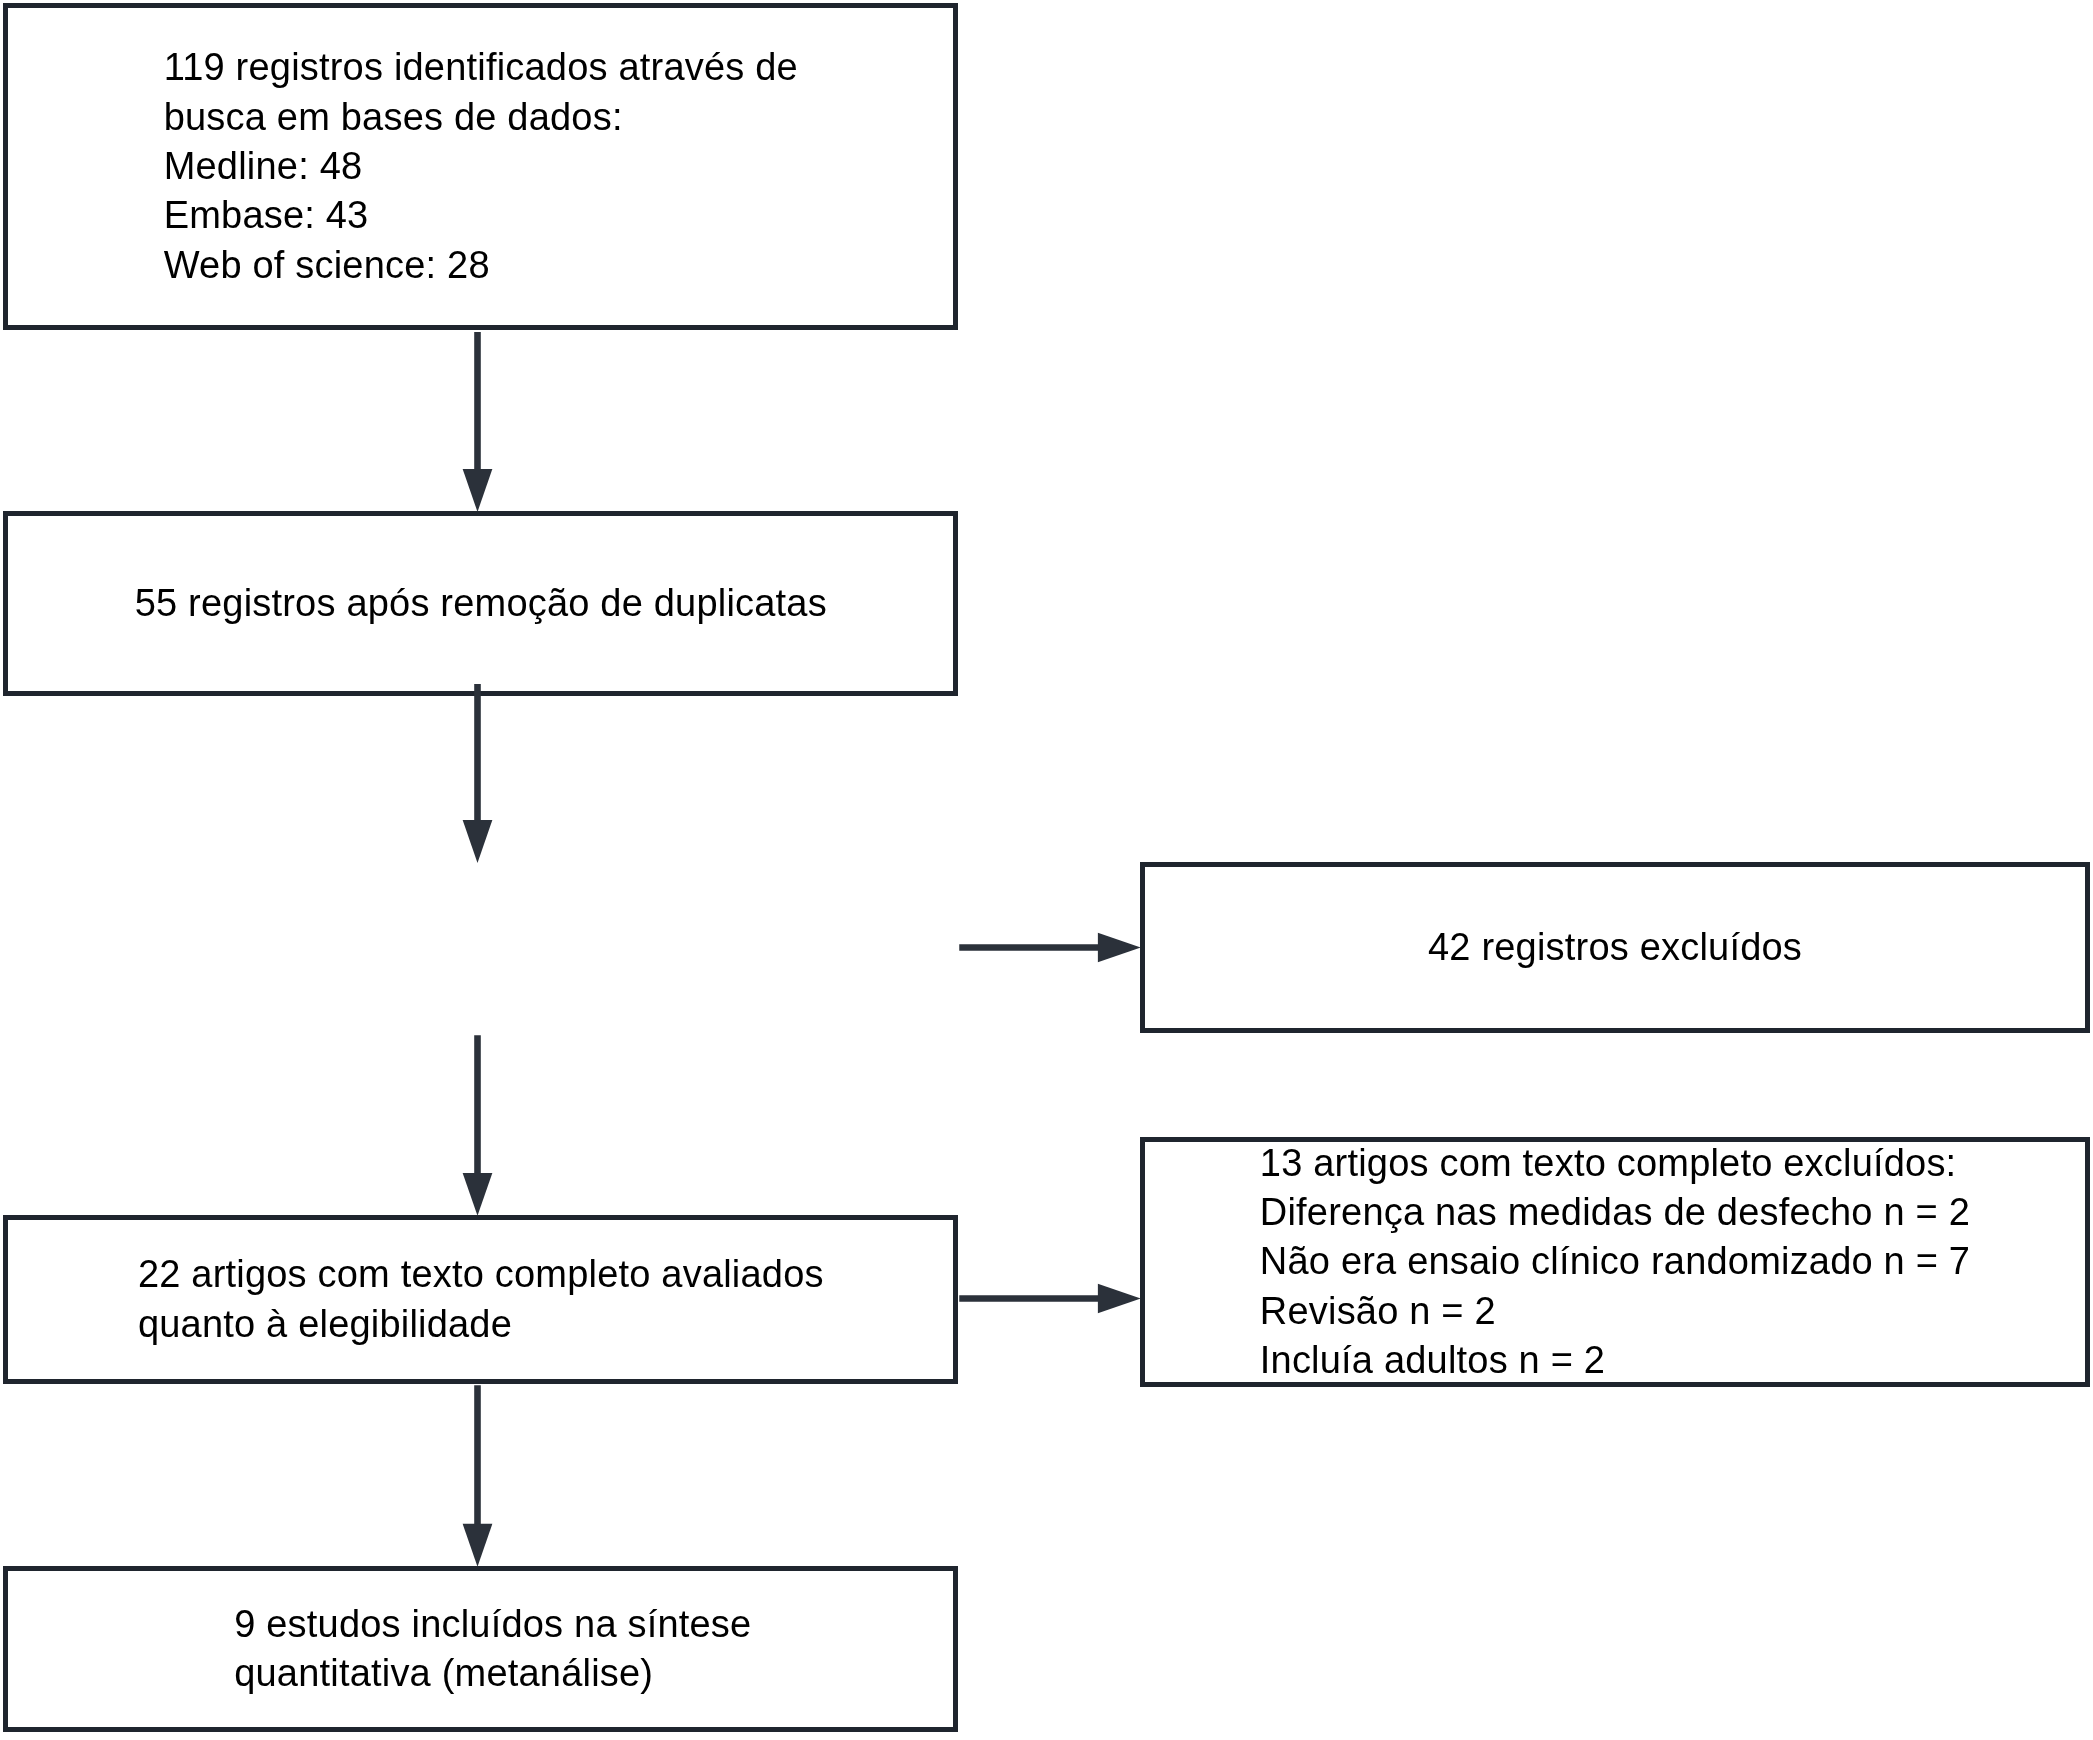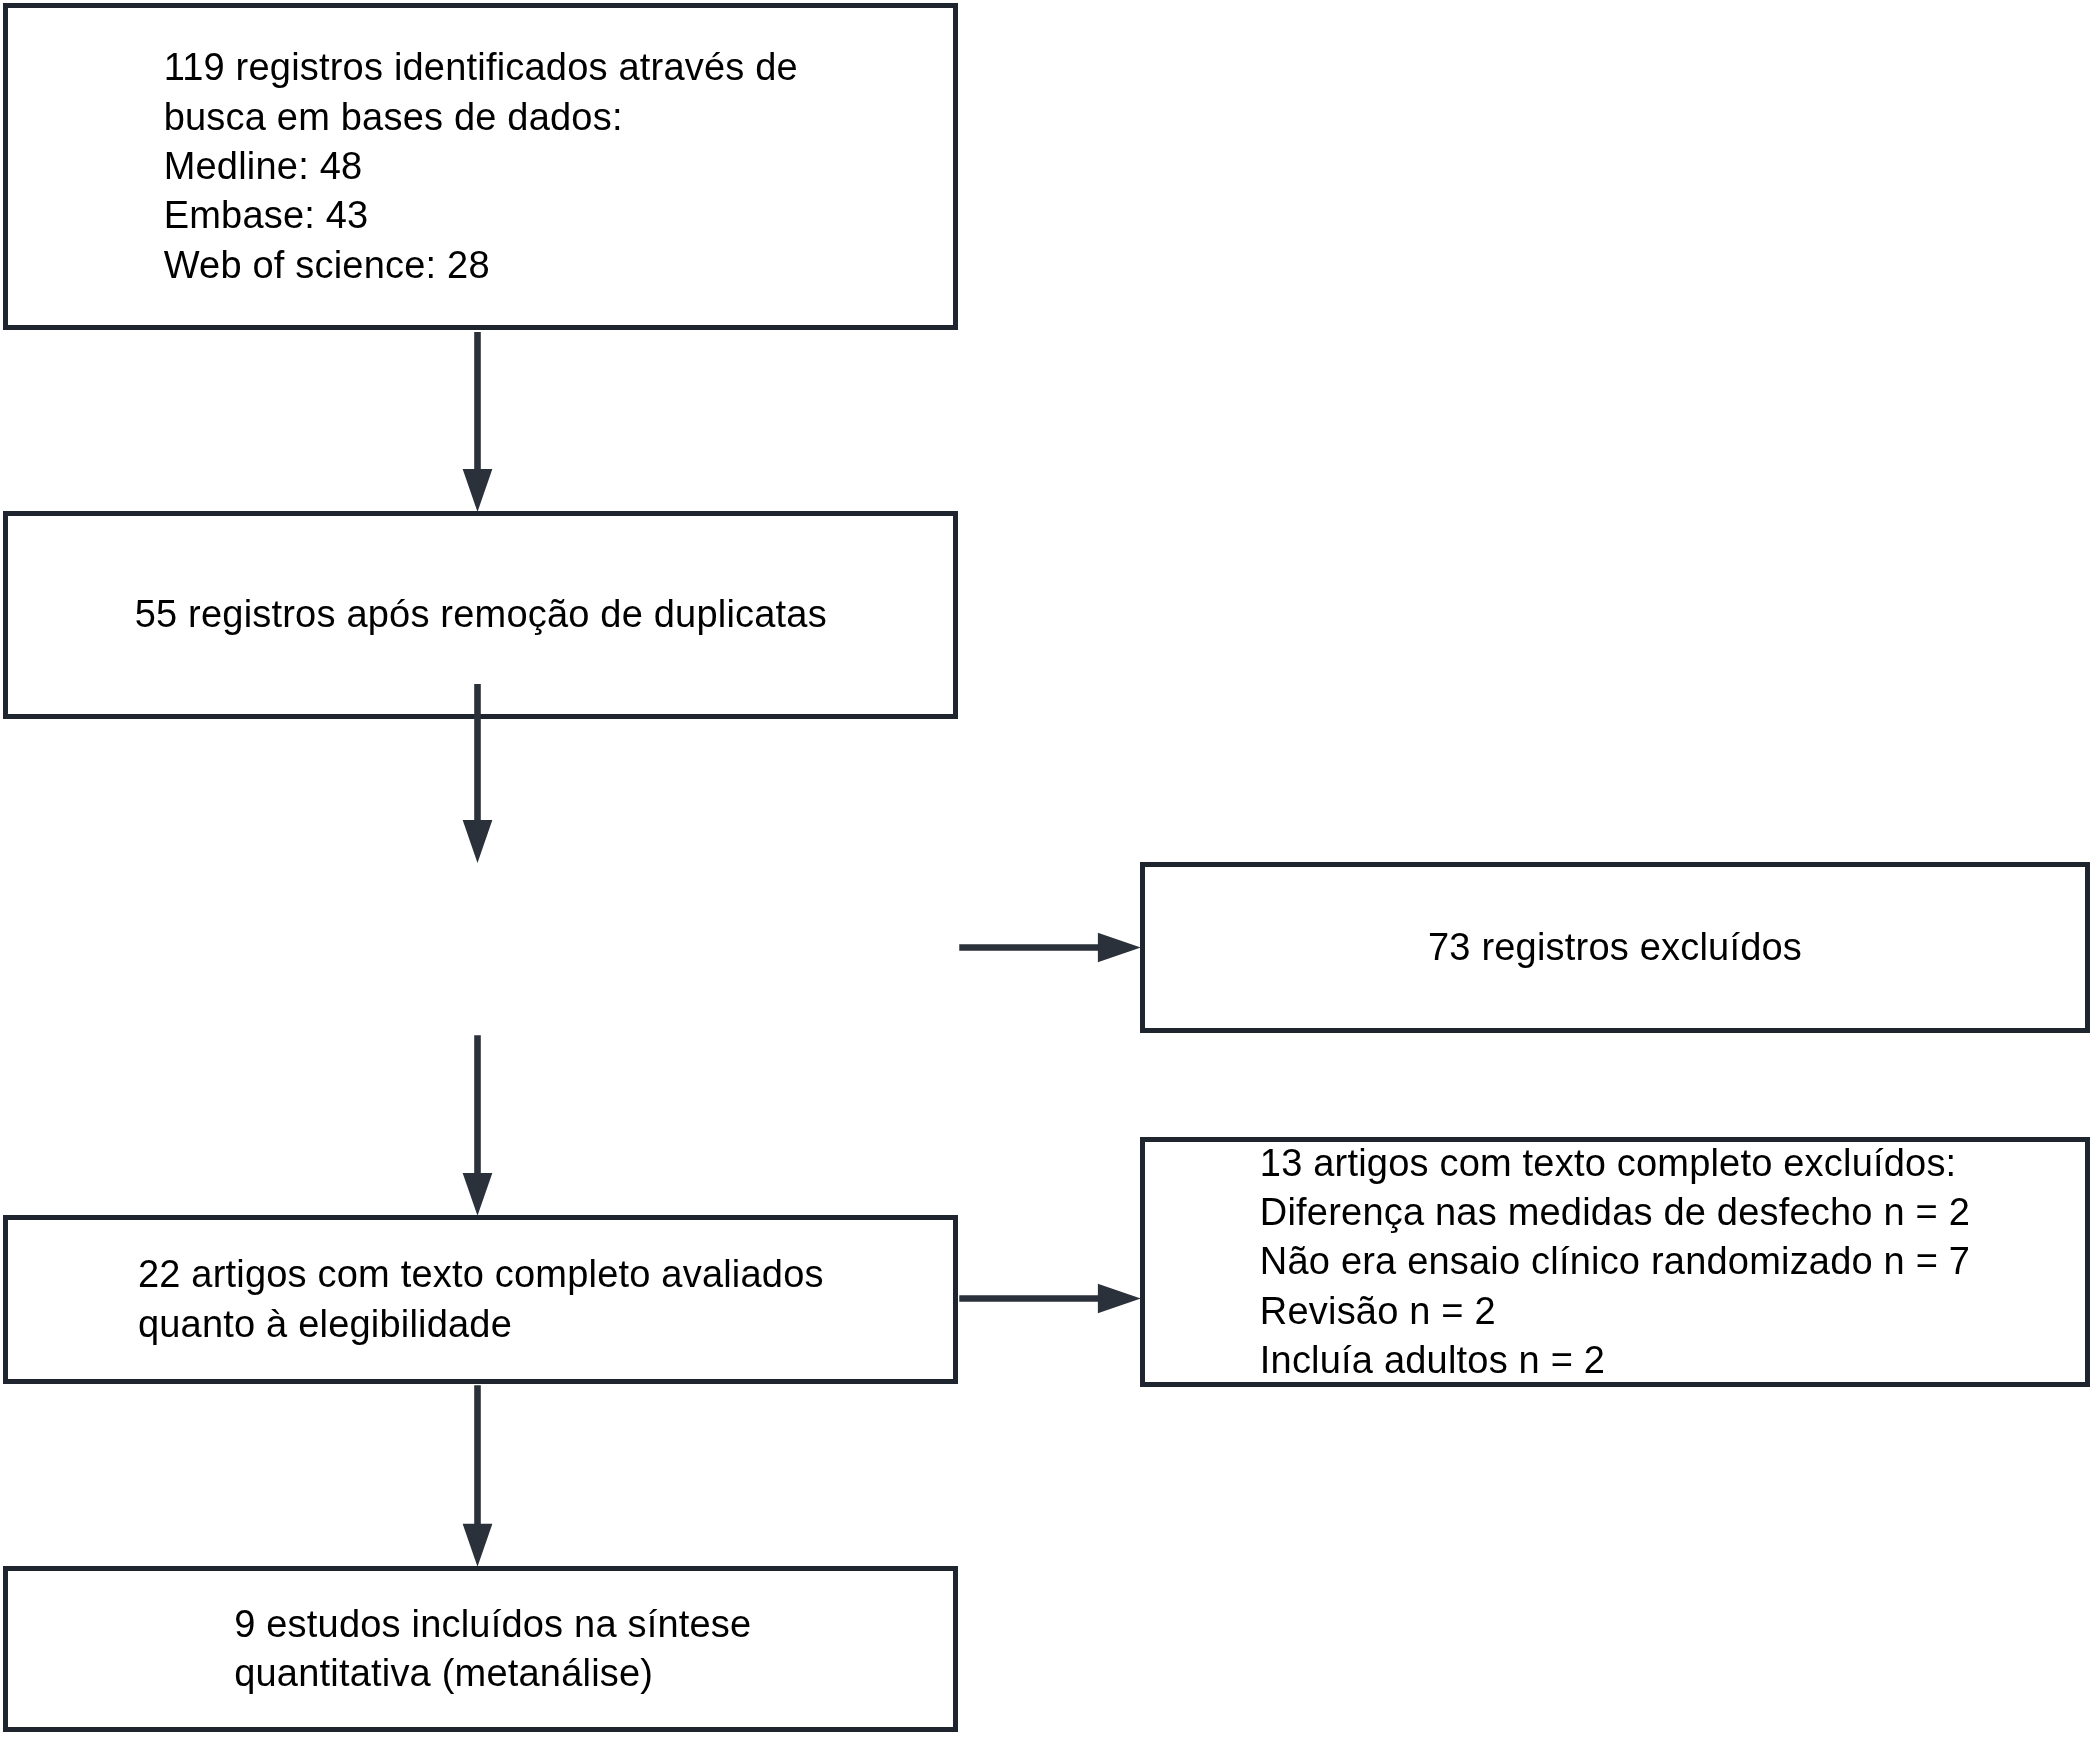--- a/index.html
+++ b/index.html
@@ -36,21 +36,21 @@
   .connector {
     position: absolute;
   }
   .connector svg {
     display: block;
     overflow: visible;
   }
 
   
   #box-identification { left: 3.3px;    top: 3.3px;    width: 955px; height: 327px; }
-  #box-duplicates     { left: 3.3px;    top: 511px;  width: 955px; height: 208px; }
+  #box-duplicates     { left: 3.3px;    top: 511px;  width: 955px; height: 185px; }
   #box-screened       { left: 3.3px;    top: 862px; width: 955px; height: 171px; }
   #box-eligibility    { left: 3.3px;    top: 1215px; width: 955px; height: 169px; }
   #box-included       { left: 3.3px;    top: 1566px; width: 955px; height: 166px; padding-left: 24px; }
   #box-excluded-records  { left: 1140px; top: 862px; width: 950px; height: 171px; }
   #box-excluded-fulltext { left: 1140px; top: 1137px; width: 950px; height: 250px; }
 
   
   #arrow-identification-to-duplicates { left: 461px; top: 331px;  width: 33px; height: 182px; }
   #arrow-duplicates-to-screened       { left: 461px; top: 683px;  width: 33px; height: 181px; }
   #arrow-screened-to-eligibility      { left: 461px; top: 1034px; width: 33px; height: 183px; }
@@ -80,21 +80,21 @@
     <div class="box-text">22 artigos com texto completo avaliados
 quanto à elegibilidade</div>
   </div>
 
   <div class="flow-box" id="box-included">
     <div class="box-text">9 estudos incluídos na síntese
 quantitativa (metanálise)</div>
   </div>
 
   <div class="flow-box" id="box-excluded-records">
-    <div class="box-text">73 registros excluídos</div>
+    <div class="box-text">42 registros excluídos</div>
   </div>
 
   <div class="flow-box" id="box-excluded-fulltext">
     <div class="box-text">13 artigos com texto completo excluídos:
 Diferença nas medidas de desfecho n = 2
 Não era ensaio clínico randomizado n = 7
 Revisão n = 2
 Incluía adultos n = 2</div>
   </div>
 

